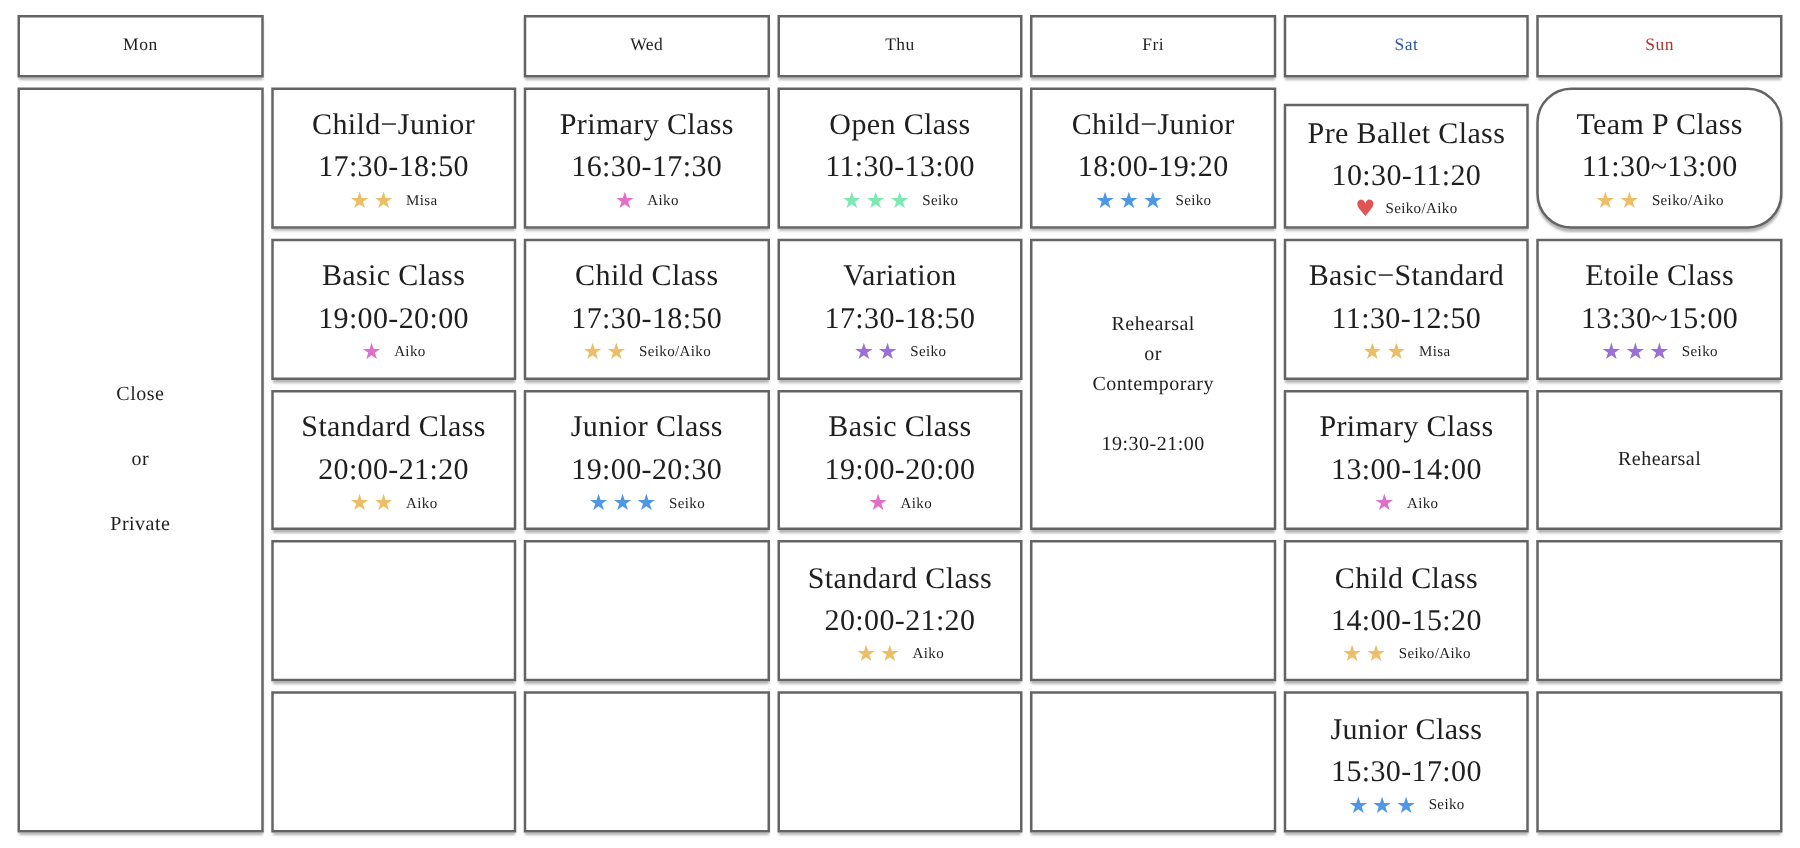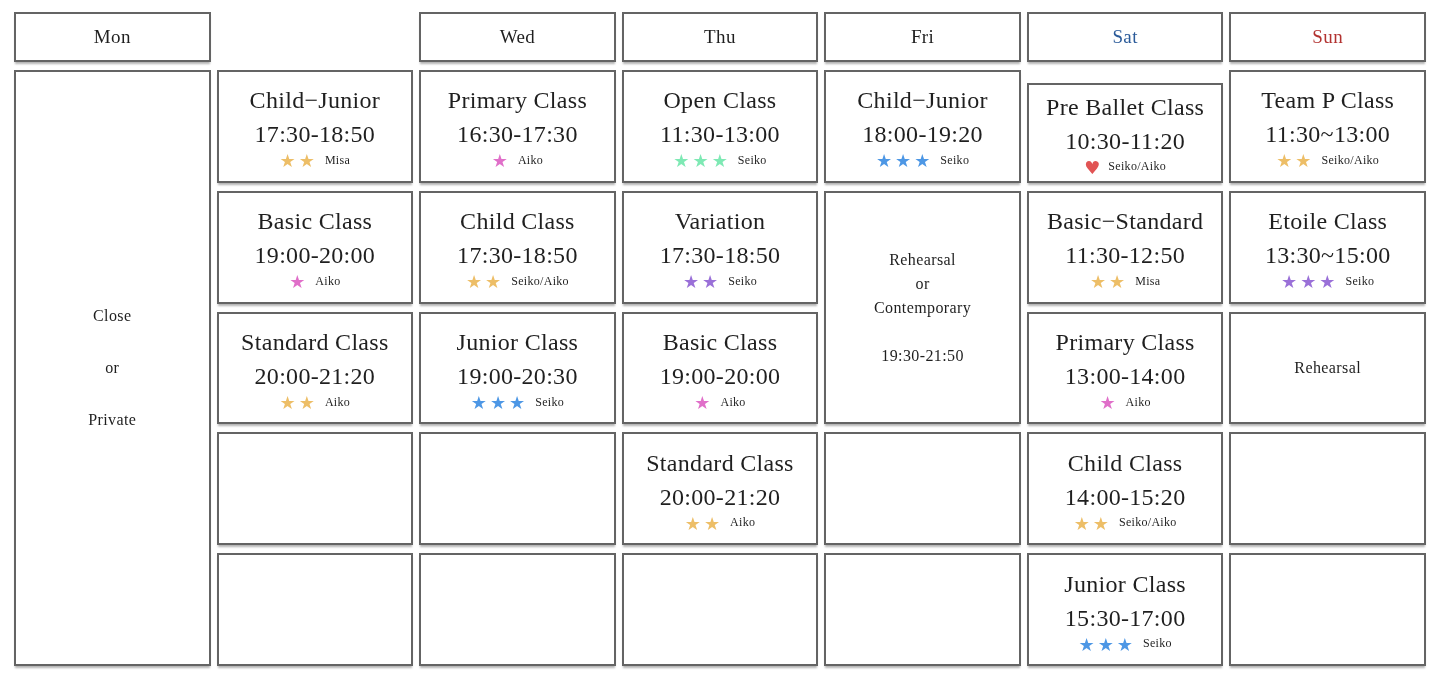--- a/index.html
+++ b/index.html
@@ -28,21 +28,21 @@
     border: 2px solid #646464;
     box-shadow: 0 3px 2px -1px rgba(0,0,0,0.30);
     display: flex;
     flex-direction: column;
     align-items: center;
     justify-content: center;
     text-align: center;
     box-sizing: border-box;
   }
   .header-cell {
-    font-size: 19px;
+    font-size: 14px;
     letter-spacing: 0.4px;
   }
   .class-title, .class-time {
     font-size: 24px;
     line-height: 1.42;
     letter-spacing: 0.3px;
     white-space: nowrap;
   }
   .teacher-row {
     display: flex;
@@ -196,21 +196,21 @@
       <div class="teacher-row">
         <span class="stars" style="color: rgb(77, 151, 229);">★★★</span>
         <span class="teacher-name">Seiko</span>
       </div>
     </div>
     <div class="cell note-cell" style="grid-area: 3 / 5 / span 2;">
       <div class="note-line">Rehearsal</div>
       <div class="note-line">or</div>
       <div class="note-line">Contemporary</div>
       <div class="note-line"></div>
-      <div class="note-line">19:30-21:50</div>
+      <div class="note-line">19:30-21:00</div>
     </div>
     <div class="cell" style="grid-area: 5 / 5 / span 1;"></div>
     <div class="cell" style="grid-area: 6 / 5 / span 1;"></div>
     <div class="cell header-cell" style="grid-area: 1 / 6;">
       <span style="color: rgb(42, 90, 153);">Sat</span>
     </div>
     <div class="cell" style="grid-area: 2 / 6 / span 1; margin-top: 13px;">
       <div class="class-title">Pre Ballet Class</div>
       <div class="class-time">10:30-11:20</div>
       <div class="teacher-row">
@@ -246,21 +246,21 @@
       <div class="class-title">Junior Class</div>
       <div class="class-time">15:30-17:00</div>
       <div class="teacher-row">
         <span class="stars" style="color: rgb(77, 151, 229);">★★★</span>
         <span class="teacher-name">Seiko</span>
       </div>
     </div>
     <div class="cell header-cell" style="grid-area: 1 / 7;">
       <span style="color: rgb(178, 50, 48);">Sun</span>
     </div>
-    <div class="cell" style="grid-area: 2 / 7 / span 1;">
+    <div class="cell" style="grid-area: 2 / 7 / span 1; border-radius: 28px;">
       <div class="class-title">Team P Class</div>
       <div class="class-time">11:30~13:00</div>
       <div class="teacher-row">
         <span class="stars" style="color: rgb(237, 190, 103);">★★</span>
         <span class="teacher-name">Seiko/Aiko</span>
       </div>
     </div>
     <div class="cell" style="grid-area: 3 / 7 / span 1;">
       <div class="class-title">Etoile Class</div>
       <div class="class-time">13:30~15:00</div>

